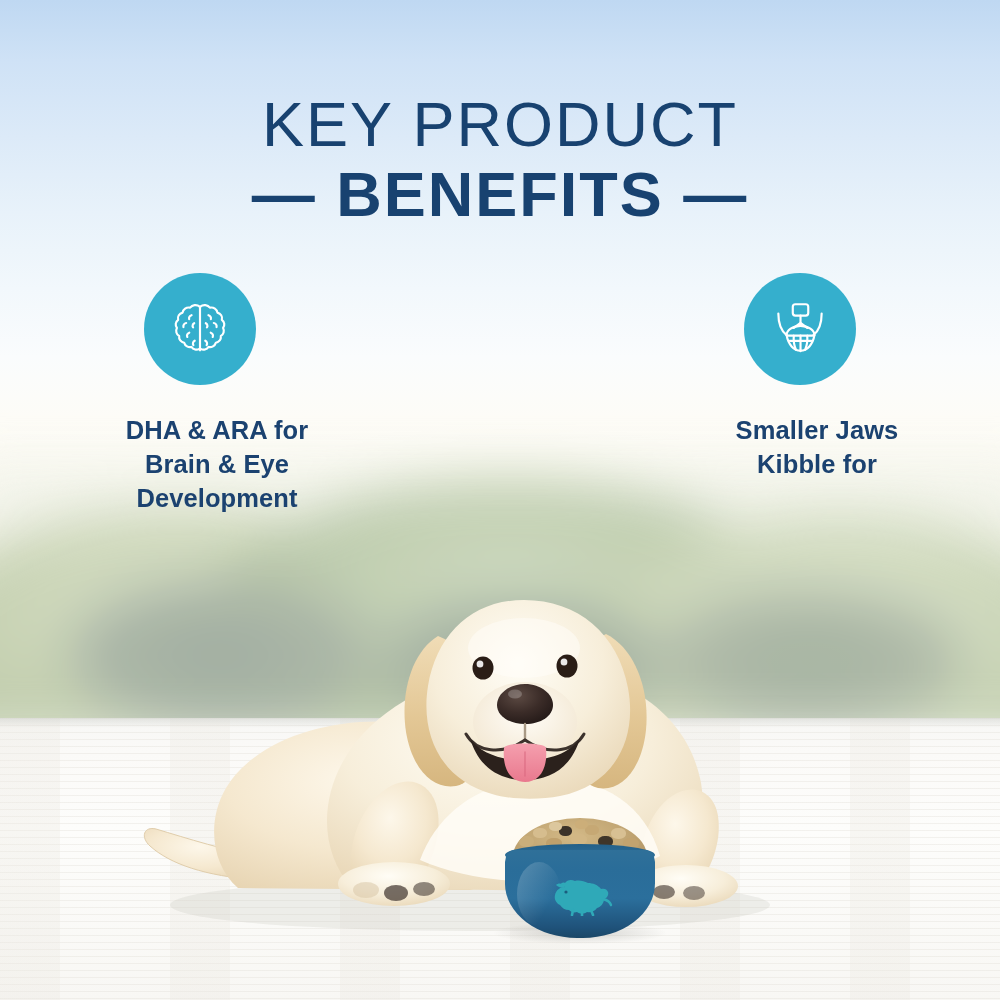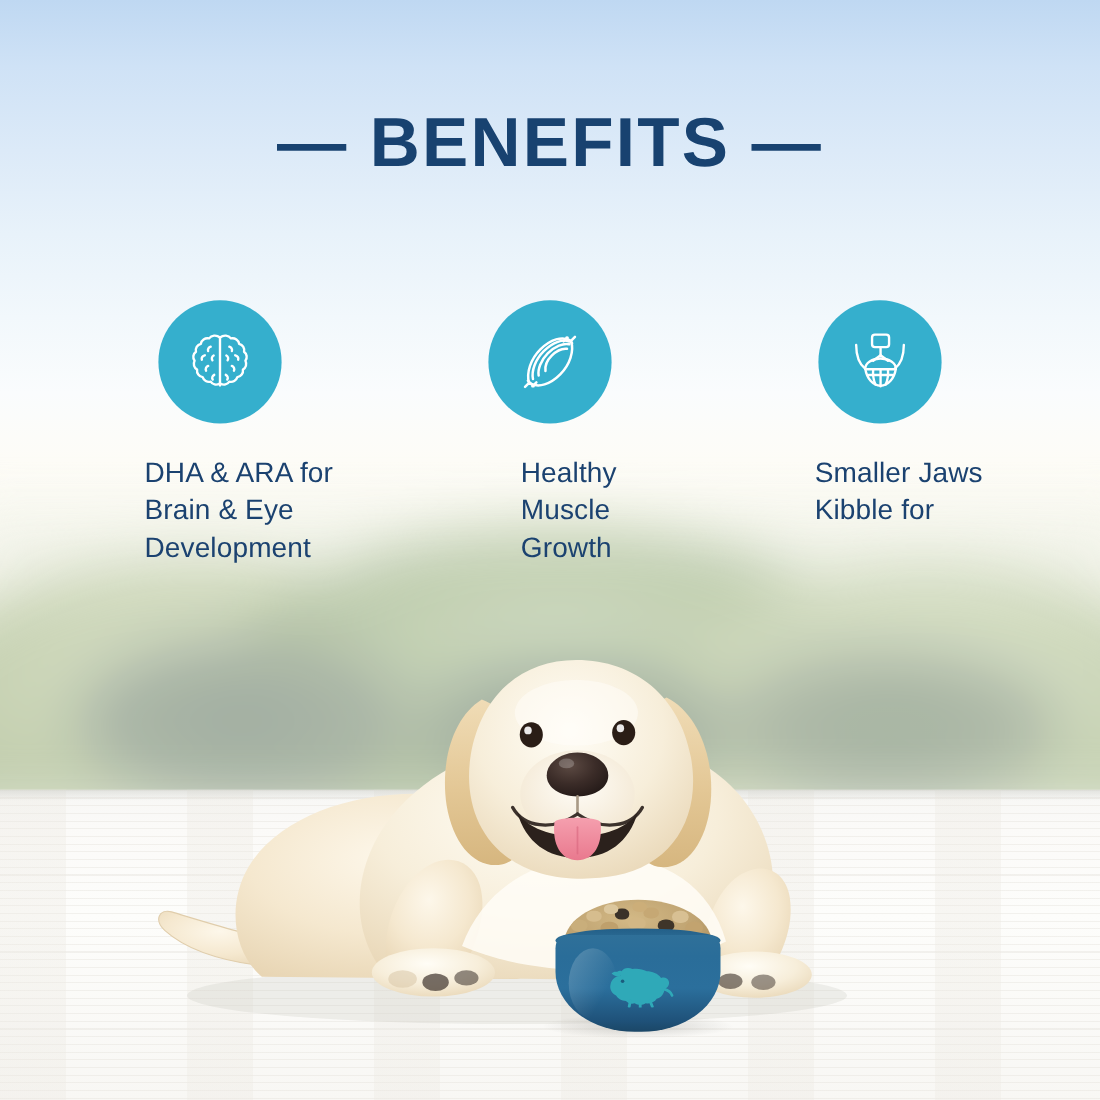--- a/index.html
+++ b/index.html
@@ -83,22 +83,22 @@
   .benefits {
     position:absolute; left:50px; top:273px; width:900px;
     display:flex; justify-content:space-between;
   }
   .benefit { width:300px; display:flex; flex-direction:column; align-items:center; }
   .circle {
     width:112px; height:112px; border-radius:50%;
     display:flex; align-items:center; justify-content:center;
   }
   .caption {
-    margin-top:29px; text-align:left; color:#1b4270;
-    font-weight:normal; font-size:25.5px; line-height:1.33;
+    margin-top:29px; text-align:center; color:#1b4270;
+    font-weight:bold; font-size:25.5px; line-height:1.33;
     letter-spacing:.1px;
     margin-left:34px;
   }
   .caption span { display:block; }
 
   
   .dog { position:absolute; left:0; top:0; width:1000px; height:1000px; }
 
   
   .bowl-wrap { position:absolute; left:505px; top:818px; width:150px; height:122px; }
@@ -147,20 +147,21 @@
     <div class="hill hill-dark-1"></div>
     <div class="hill hill-dark-2"></div>
     <div class="hill hill-dark-3"></div>
   </div>
 
   <div class="table-surface">
     <div class="table-grain"></div>
   </div>
 
   <div class="heading">
+    <span class="line1">KEY PRODUCT</span>
     <span class="line2">— BENEFITS —</span>
   </div>
 
   <div class="benefits">
 
     <div class="benefit">
       <div class="circle" style="background:#35AFCD">
         <svg width="66" height="66" viewBox="0 0 64 64">
           <g fill="none" stroke="#ffffff" stroke-width="2.1" stroke-linecap="round" stroke-linejoin="round">
             <path d="M32 10.5c-3.2-2.6-7.6-2-9.6.8-3.6-.8-6.9 1.5-7.3 4.8-3.2.9-5.1 3.9-4.3 7-2.6 1.9-3.1 5.4-1.2 7.9-1.5 2.9-.5 6.3 2.2 7.8-.5 3.2 1.7 6.1 4.9 6.6.9 3 4 4.8 7.1 4 1.6 2.6 5 3.4 7.6 1.8"></path>
@@ -171,39 +172,20 @@
           </g>
         </svg>
       </div>
       <div class="caption">
         <span>DHA &amp; ARA for</span>
         <span>Brain &amp; Eye</span>
         <span>Development</span>
       </div>
     </div>
 
-    <div class="benefit">
-      <div class="circle" style="background:#35AFCD">
-        <svg width="66" height="66" viewBox="0 0 64 64">
-          <g fill="none" stroke="#ffffff" stroke-width="2.2" stroke-linecap="round" stroke-linejoin="round">
-            <path d="M13.5 50.5c-2.5-9 1.5-21 10-29.5S43 8.5 50.5 13.5c3 9-1 21-9.5 29.5s-19 12.5-27.5 7.5z"></path>
-            <path d="M17 47c-1.5-7 2-17 9.5-24.5S43 11.5 49 14"></path>
-            <path d="M22 44c-1-5.5 2-13.5 8-19.5s14-9.5 19-8"></path>
-            <path d="M28 40c-.5-4 1.5-9.5 5.5-13.5s9.5-6.5 13.5-6"></path>
-            <path d="M46.5 10.5l5 5M50.5 13.5l3.5-3.5M44 14l3.5-3.5"></path>
-            <path d="M17.5 53.5l-5-5M13.5 50.5L10 54M20 50l-3.5 3.5"></path>
-          </g>
-        </svg>
-      </div>
-      <div class="caption">
-        <span>Healthy</span>
-        <span>Muscle</span>
-        <span>Growth</span>
-      </div>
-    </div>
 
     <div class="benefit">
       <div class="circle" style="background:#35AFCD">
         <svg width="66" height="66" viewBox="0 0 64 64">
           <g fill="none" stroke="#ffffff" stroke-width="2.1" stroke-linecap="round" stroke-linejoin="round">
             <rect x="25" y="8" width="15" height="11" rx="2.5"></rect>
             <path d="M32.5 19v7"></path>
             <path d="M11 17c0 10 3 17 8 21M53 17c0 10-3 17-8 21"></path>
             <path d="M19 38c0-5 6-9 13.5-9S46 33 46 38"></path>
             <path d="M19 38c1.5 9 7 15 13.5 15S44.5 47 46 38"></path>

